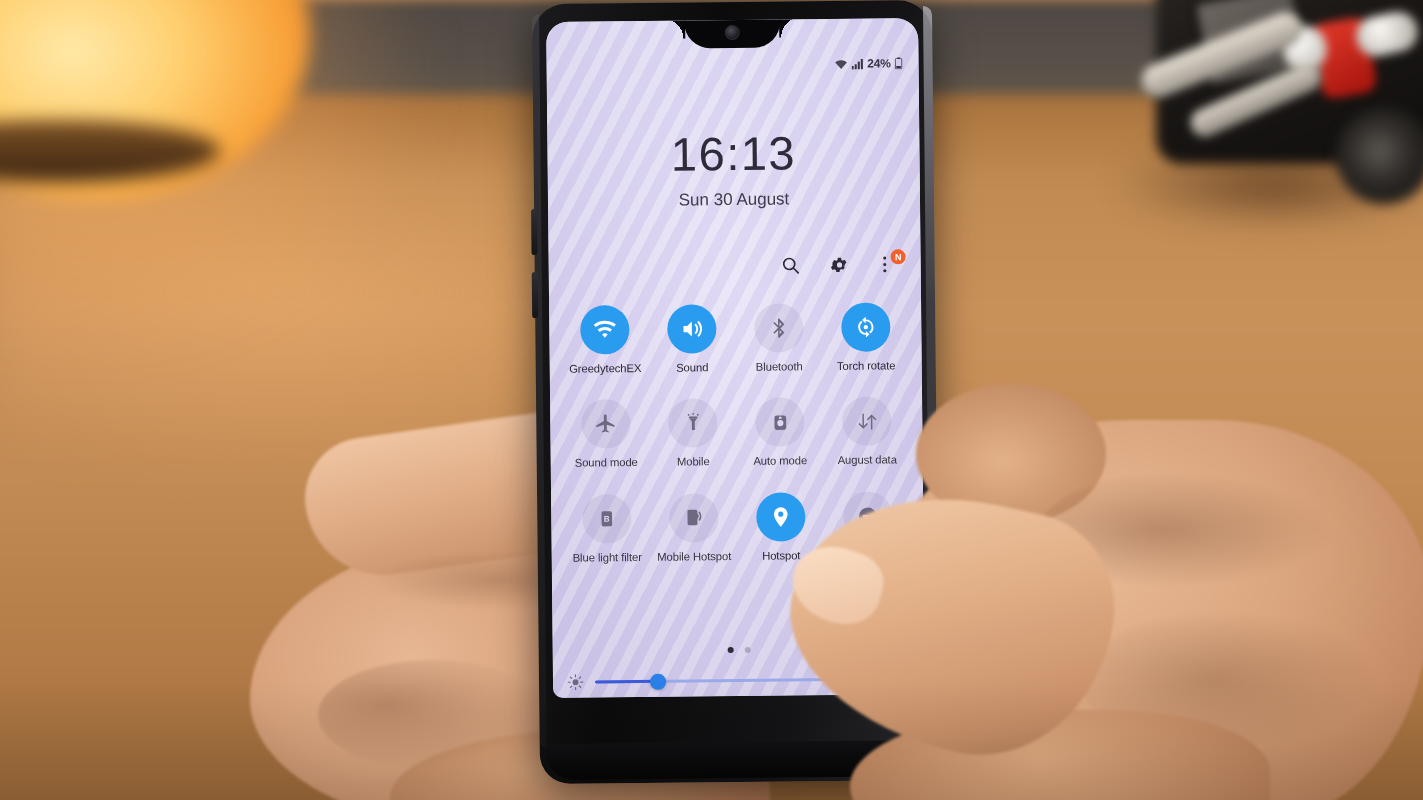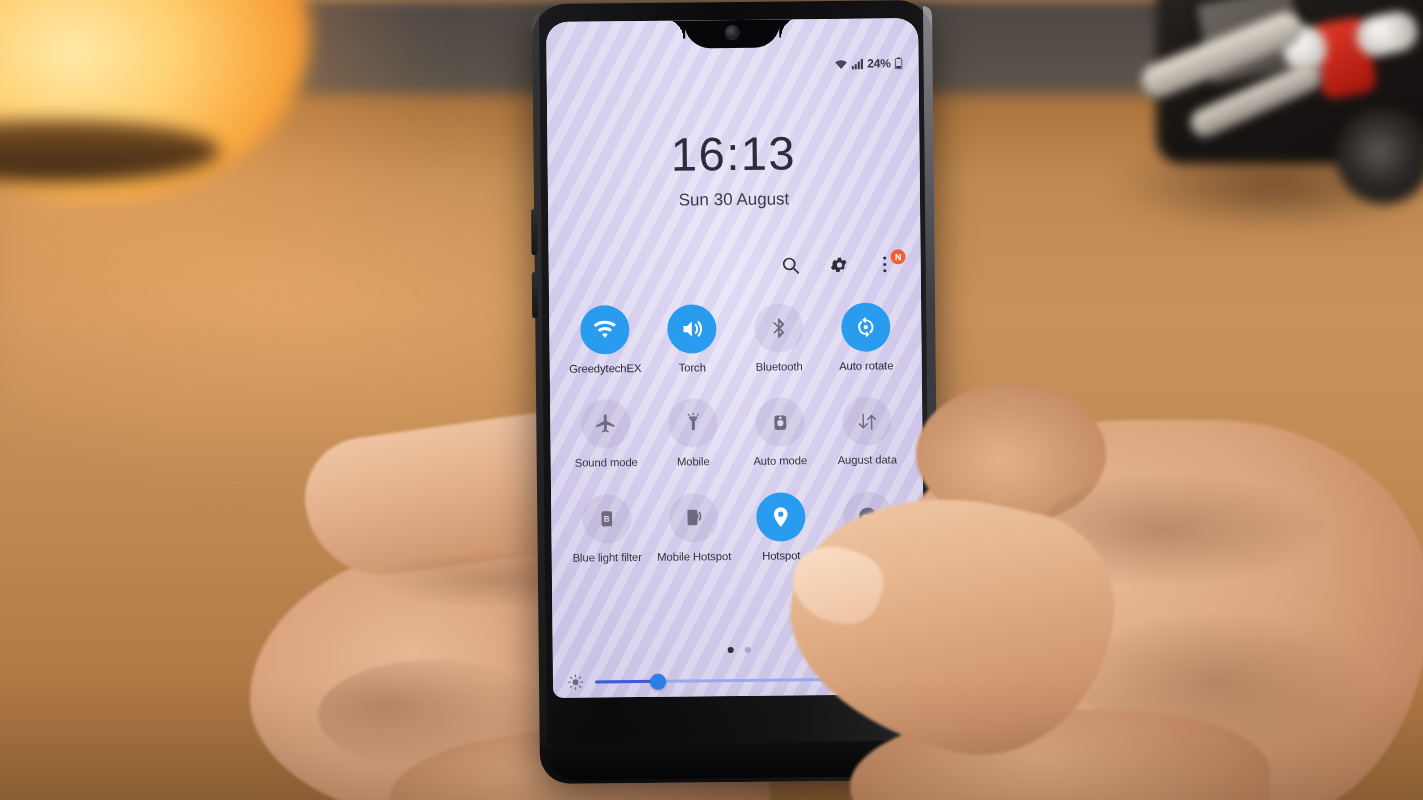--- a/index.html
+++ b/index.html
@@ -477,41 +477,41 @@
           <div class="tile-label">GreedytechEX</div>
         </div>
 
         <div class="tile active">
           <div class="tile-circle">
             <svg width="25" height="25" viewBox="0 0 24 24">
               <path class="ico-active" d="M4 9v6h3.6L12 19.2V4.8L7.6 9H4z"></path>
               <path class="ico-active" d="M14.6 8.2a5.2 5.2 0 0 1 0 7.6l1.3 1.3a7 7 0 0 0 0-10.2l-1.3 1.3zM17.2 5.6a8.9 8.9 0 0 1 0 12.8l1.3 1.3a10.7 10.7 0 0 0 0-15.4l-1.3 1.3z"></path>
             </svg>
           </div>
-          <div class="tile-label">Torch</div>
+          <div class="tile-label">Sound</div>
         </div>
 
         <div class="tile">
           <div class="tile-circle">
             <svg width="23" height="23" viewBox="0 0 24 24">
               <path class="ico-inactive" d="M11.2 2v7.4L7.4 5.6 6.2 6.8l5 5-5 5 1.2 1.2 3.8-3.8V22h1.2l5.4-5.4-4.2-4.2 4.2-4.2L12.4 2h-1.2zm1.6 3.9 2.2 2.2-2.2 2.2V5.9zm0 8.1 2.2 2.2-2.2 2.2V14z"></path>
             </svg>
           </div>
           <div class="tile-label">Bluetooth</div>
         </div>
 
         <div class="tile active">
           <div class="tile-circle">
             <svg width="25" height="25" viewBox="0 0 24 24">
               <path class="ico-active" d="M12 4.6V2L8.5 5.2 12 8.4V6.2a5.9 5.9 0 0 1 3.1 10.6l1.2 1.3A7.5 7.5 0 0 0 12 4.6z"></path>
               <path class="ico-active" d="M12 19.4V22l3.5-3.2L12 15.6v2.2A5.9 5.9 0 0 1 8.9 7.2L7.7 5.9A7.5 7.5 0 0 0 12 19.4z"></path>
               <circle class="ico-active" cx="12" cy="12" r="2.1"></circle>
             </svg>
           </div>
-          <div class="tile-label">Auto rotate</div>
+          <div class="tile-label">Torch rotate</div>
         </div>
 
         <div class="tile">
           <div class="tile-circle">
             <svg width="23" height="23" viewBox="0 0 24 24">
               <path class="ico-inactive" d="M21 15.4v-1.8l-8-4.6V3.6a1.5 1.5 0 0 0-3 0V9L2 13.6v1.8l8-2.4v5.2l-2 1.5V21l3.5-1 3.5 1v-1l-2-1.5V13l8 2.4z"></path>
             </svg>
           </div>
           <div class="tile-label">Sound mode</div>
         </div>

